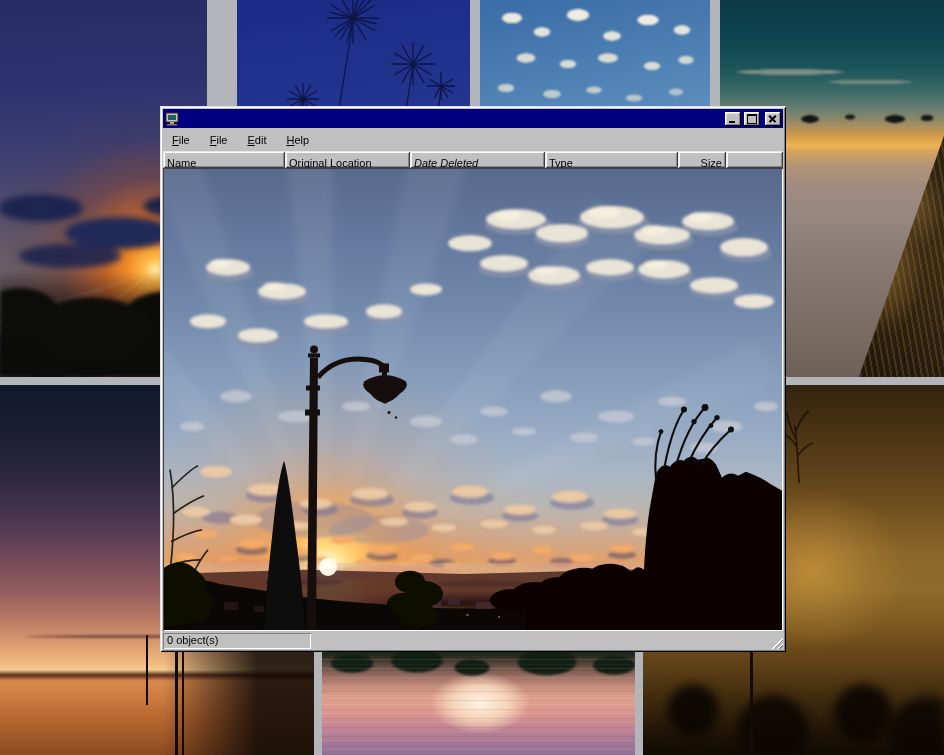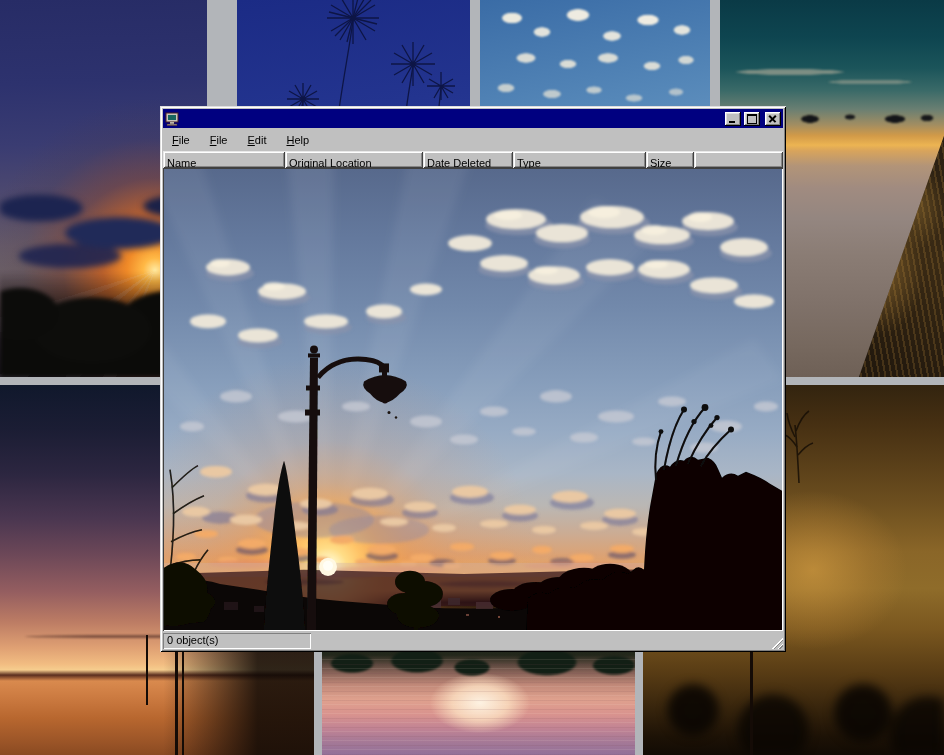--- a/index.html
+++ b/index.html
@@ -117,22 +117,22 @@
   .g-x{position:absolute;inset:0;}
   .g-x::before,.g-x::after{content:"";position:absolute;left:3px;top:6px;width:9px;height:1.6px;background:#000;}
   .g-x::before{transform:rotate(45deg);}
   .g-x::after{transform:rotate(-45deg);}
   .menubar{height:23px;flex:0 0 23px;display:flex;align-items:center;padding-left:7px;gap:16px;font-size:11px;color:#000;}
   .menu-item{display:inline-block;padding:1px 2px;}
   .menu-item::first-letter{text-decoration:underline;}
   .colheaders{height:17px;flex:0 0 17px;display:flex;background:#c0c0c0;font-size:11px;}
   .col{box-sizing:border-box;padding:6px 4px 0;background:#c0c0c0;white-space:nowrap;overflow:hidden;
     box-shadow:inset 1px 1px 0 #e8e8e8,inset -1px -1px 0 #404040,inset 2px 2px 0 #fff,inset -2px -2px 0 #868686;}
-  .c-name{width:122px;}.c-loc{width:138px;}.c-date{width:90px;}.c-type{width:133px;}
-  .c-size{width:48px;text-align:left;}.c-fill{flex:1;}
+  .c-name{width:122px;}.c-loc{width:125px;}.c-date{width:135px;font-style:italic;}.c-type{width:133px;}
+  .c-size{width:48px;text-align:right;}.c-fill{flex:1;}
   .content{flex:1;position:relative;background:#000;
     box-shadow:inset 1px 1px 0 #404040,inset -1px -1px 0 #fff;}
   .content svg{position:absolute;inset:1px;width:calc(100% - 2px);height:calc(100% - 2px);display:block;}
   .statusbar{height:16px;flex:0 0 16px;margin-top:2px;display:flex;gap:3px;font-size:11px;color:#000;position:relative;}
   .panel{box-sizing:border-box;padding:1px 4px 0;white-space:nowrap;overflow:hidden;
     box-shadow:inset 1px 1px 0 #808080,inset -1px -1px 0 #fff;}
   .pan-left{width:148px;}
   .pan-right{flex:1;margin-right:4px;}
   .grip{position:absolute;right:0;bottom:0;width:12px;height:12px;
     background:repeating-linear-gradient(-45deg,rgba(0,0,0,0) 0 2px,#868686 2px 3px,#fff 3px 4px);

